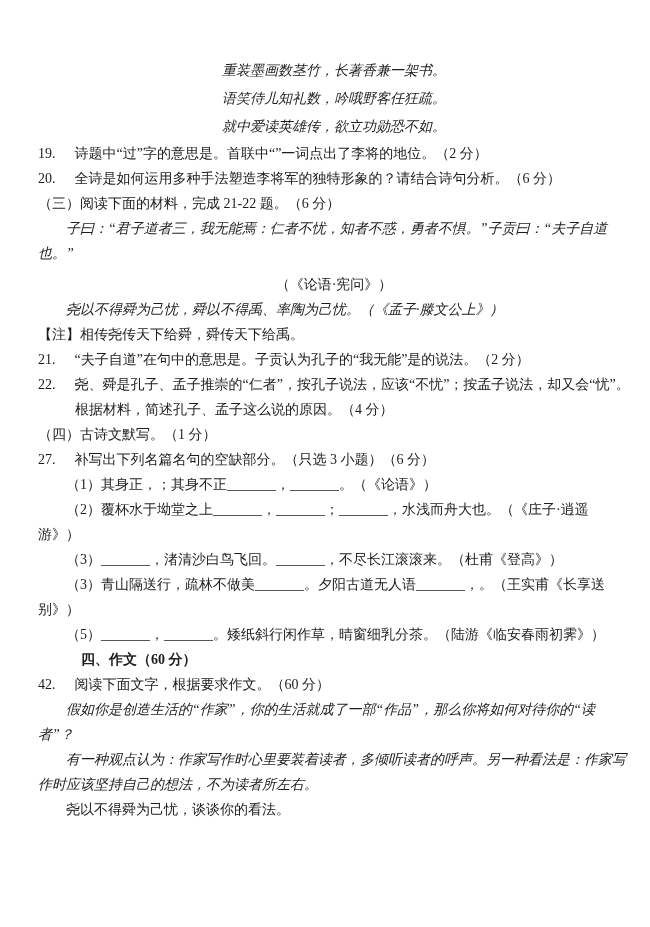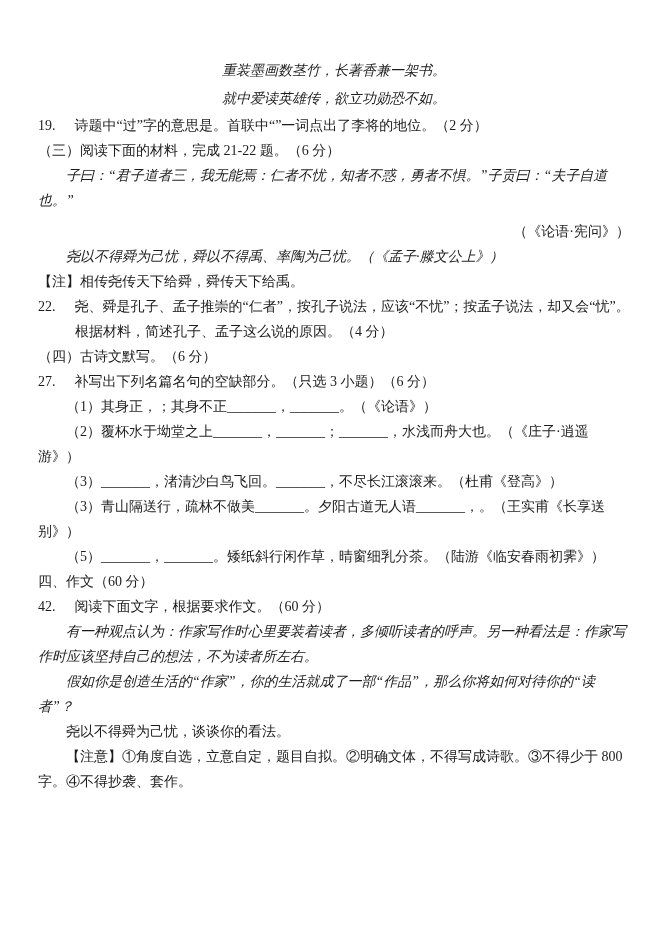--- a/index.html
+++ b/index.html
@@ -16,64 +16,66 @@
     padding: 57px 20px 8px 38px;
     font-size: 14px;
     line-height: 25px;
   }
   p { margin: 0; }
   .poem p { text-align: center; line-height: 28px; }
   .kai { font-style: italic; }           
   .hang { padding-left: 37px; text-indent: -37px; }  
   .qnum { margin-right: 19px; }
   .ind { text-indent: 28px; }            
-  .right { text-align: right; margin-top: 6px; }
-  .bold { font-weight: normal; }
+  .right { text-align: center; margin-top: 6px; }
+  .bold { font-weight: bold; margin-left: 43px; }
 </style>
 </head>
 <body style="background: rgb(255, 255, 255); color: rgb(28, 28, 28);">
 
 <div class="page">
 
   <div class="poem">
     <p class="kai">重装墨画数茎竹，长著香兼一架书。</p>
+    <p class="kai">语笑侍儿知礼数，吟哦野客任狂疏。</p>
     <p class="kai">就中爱读英雄传，欲立功勋恐不如。</p>
   </div>
 
   <p class="hang"><span class="qnum">19.</span><span>诗题中“过”字的意思是。首联中“”一词点出了李将的地位。（2 分）</span></p>
 
+  <p class="hang"><span class="qnum">20.</span><span>全诗是如何运用多种手法塑造李将军的独特形象的？请结合诗句分析。（6 分）</span></p>
 
   <p>（三）阅读下面的材料，完成 21-22 题。（6 分）</p>
 
   <p class="kai ind">子曰：“君子道者三，我无能焉：仁者不忧，知者不惑，勇者不惧。”子贡曰：“夫子自道也。”</p>
 
   <p class="right">（《论语·宪问》）</p>
 
   <p class="kai ind">尧以不得舜为己忧，舜以不得禹、率陶为己忧。（《孟子·滕文公上》）</p>
 
   <p>【注】相传尧传天下给舜，舜传天下给禹。</p>
 
+  <p class="hang"><span class="qnum">21.</span><span>“夫子自道”在句中的意思是。子贡认为孔子的“我无能”是的说法。（2 分）</span></p>
 
   <p class="hang"><span class="qnum">22.</span><span>尧、舜是孔子、孟子推崇的“仁者”，按孔子说法，应该“不忧”；按孟子说法，却又会“忧”。根据材料，简述孔子、孟子这么说的原因。（4 分）</span></p>
 
-  <p>（四）古诗文默写。（6 分）</p>
+  <p>（四）古诗文默写。（1 分）</p>
 
   <p class="hang"><span class="qnum">27.</span><span>补写出下列名篇名句的空缺部分。（只选 3 小题）（6 分）</span></p>
 
   <p class="ind">（1）其身正，；其身不正_______，_______。（《论语》）</p>
   <p class="ind">（2）覆杯水于坳堂之上_______，_______；_______，水浅而舟大也。（《庄子·逍遥游》）</p>
   <p class="ind">（3）_______，渚清沙白鸟飞回。_______，不尽长江滚滚来。（杜甫《登高》）</p>
   <p class="ind">（3）青山隔送行，疏林不做美_______。夕阳古道无人语_______，。（王实甫《长享送别》）</p>
   <p class="ind">（5）_______，_______。矮纸斜行闲作草，晴窗细乳分茶。（陆游《临安春雨初霁》）</p>
 
   <p class="bold">四、作文（60 分）</p>
 
   <p class="hang"><span class="qnum">42.</span><span>阅读下面文字，根据要求作文。（60 分）</span></p>
 
+  <p class="kai ind">假如你是创造生活的“作家”，你的生活就成了一部“作品”，那么你将如何对待你的“读者”？</p>
+
   <p class="kai ind">有一种观点认为：作家写作时心里要装着读者，多倾听读者的呼声。另一种看法是：作家写作时应该坚持自己的想法，不为读者所左右。</p>
-
-  <p class="kai ind">假如你是创造生活的“作家”，你的生活就成了一部“作品”，那么你将如何对待你的“读者”？</p>
 
   <p class="ind">尧以不得舜为己忧，谈谈你的看法。</p>
 
-  <p class="ind"><span class="bold">【注意】</span><span>①角度自选，立意自定，题目自拟。②明确文体，不得写成诗歌。③不得少于 800 字。④不得抄袭、套作。</span></p>
 
 </div>
 
 </body></html>

